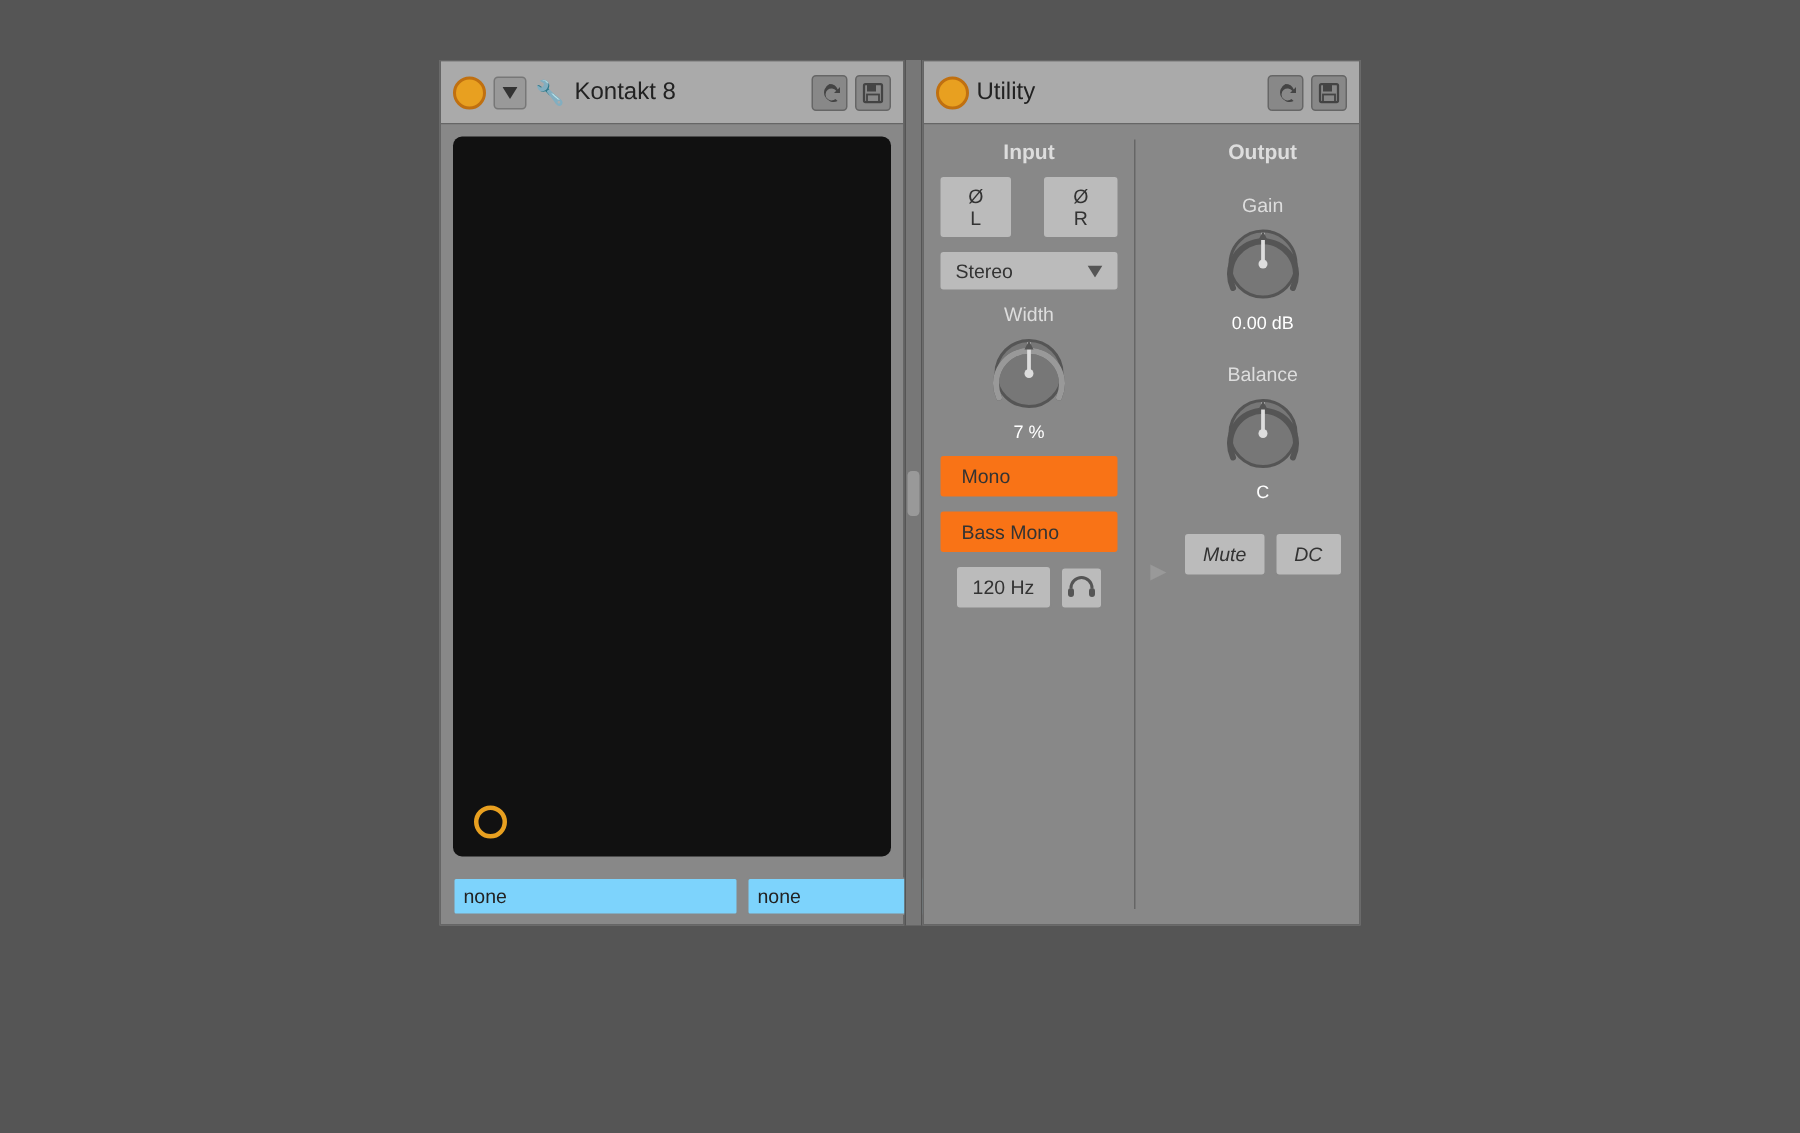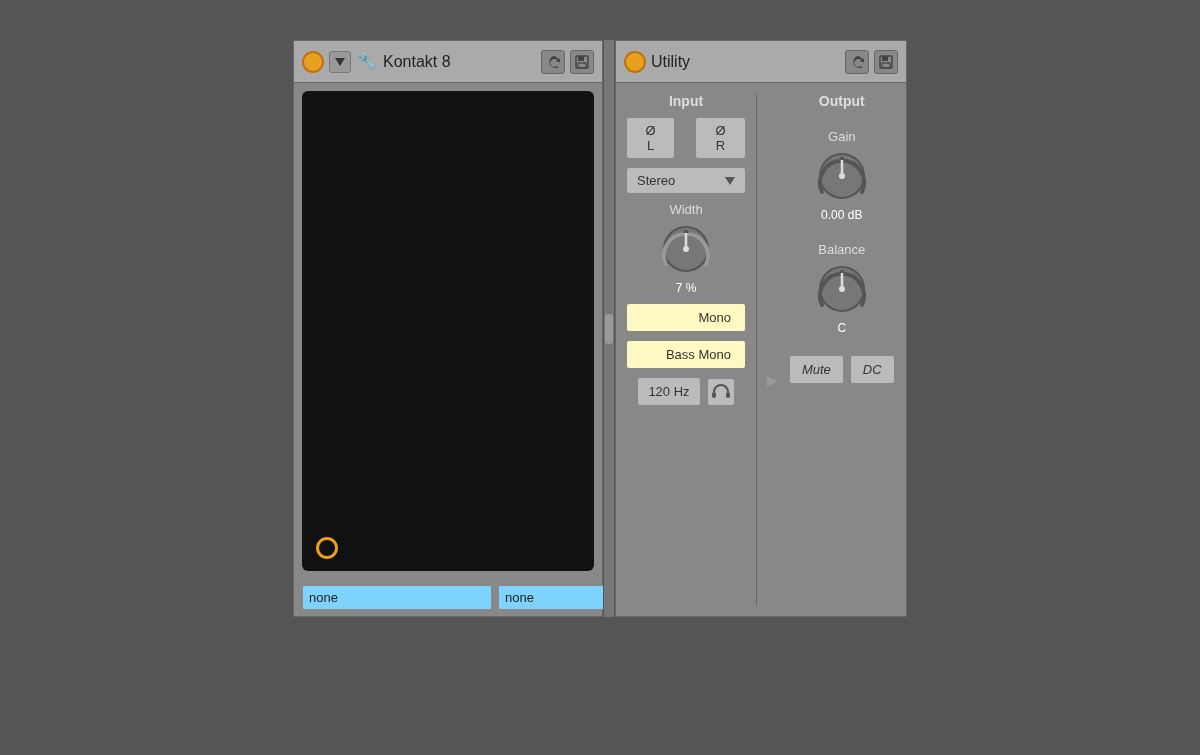--- a/index.html
+++ b/index.html
@@ -260,28 +260,28 @@
     }
 
     .knob-value {
       font-size: 12px;
       color: #ffffff;
       text-align: center;
     }
 
     
     .utility-btn {
-      background: #fef9c3;
+      background: #f97316;
       border: 1px solid #888;
       border-radius: 3px;
       padding: 6px 14px;
       color: #333;
       font-size: 13px;
       cursor: pointer;
-      text-align: right;
+      text-align: left;
     }
 
     .utility-btn-wide {
       width: 120px;
     }
 
     .bottom-row {
       display: flex;
       gap: 6px;
       align-items: center;

